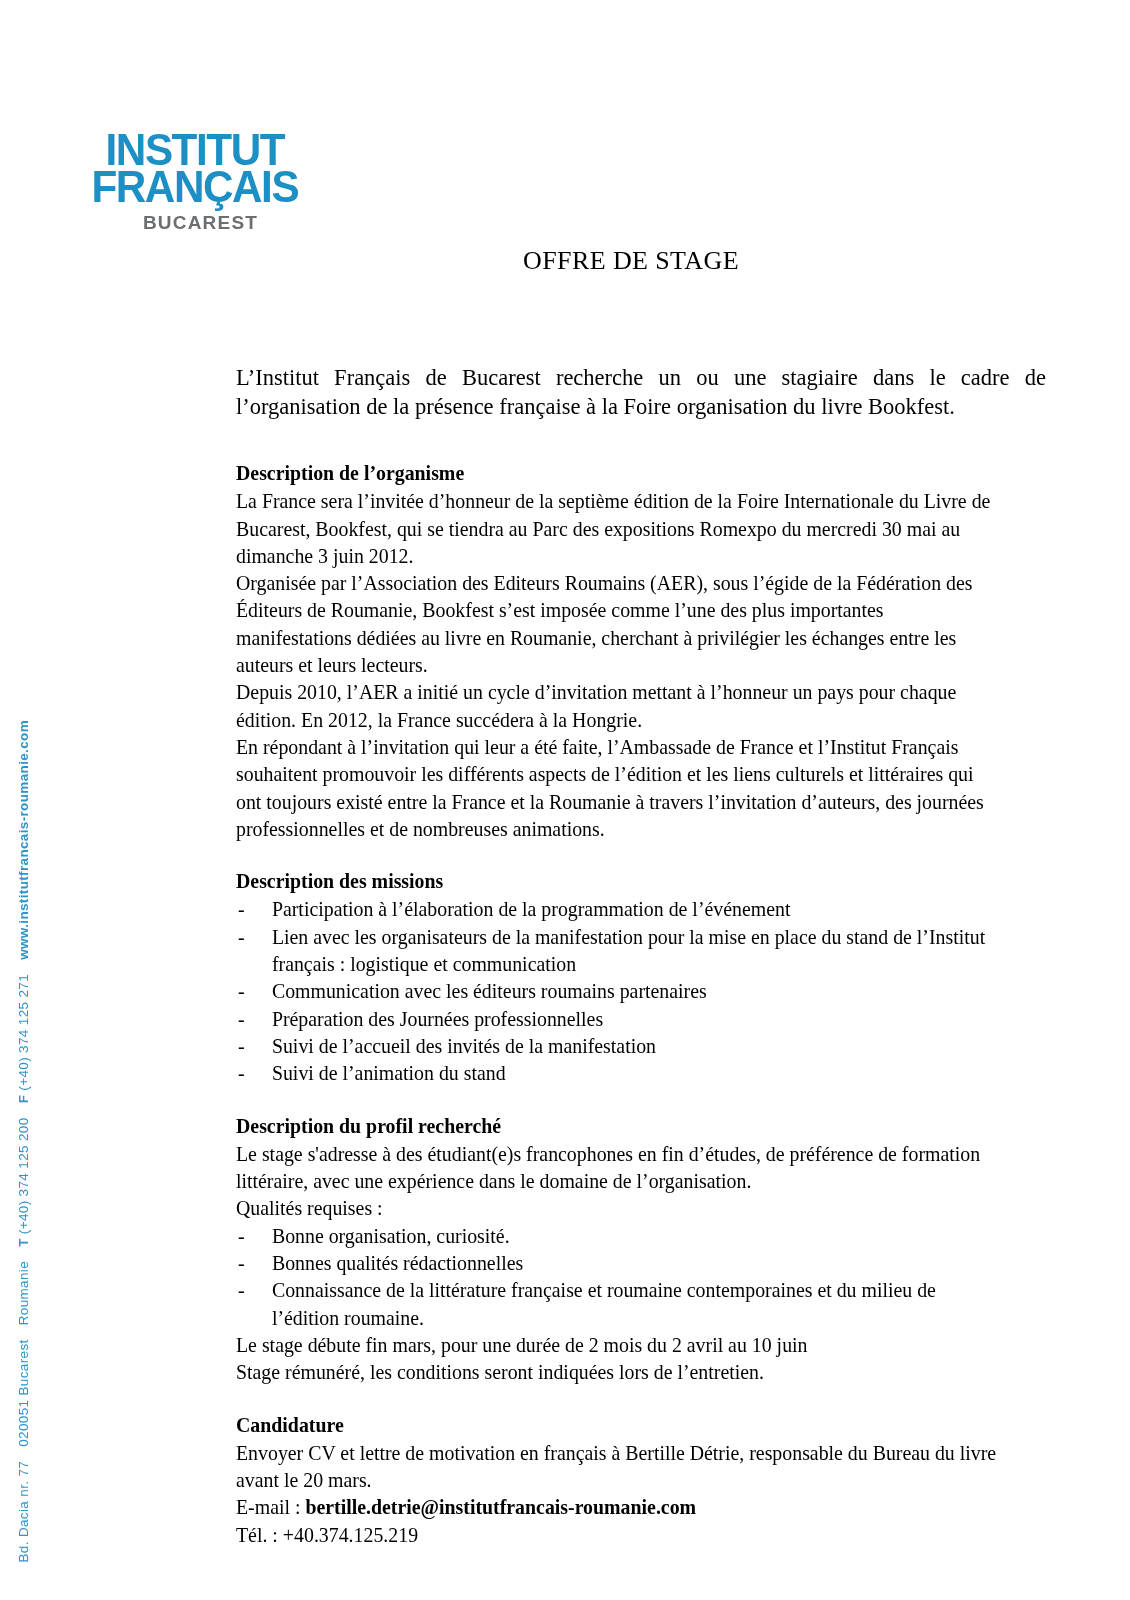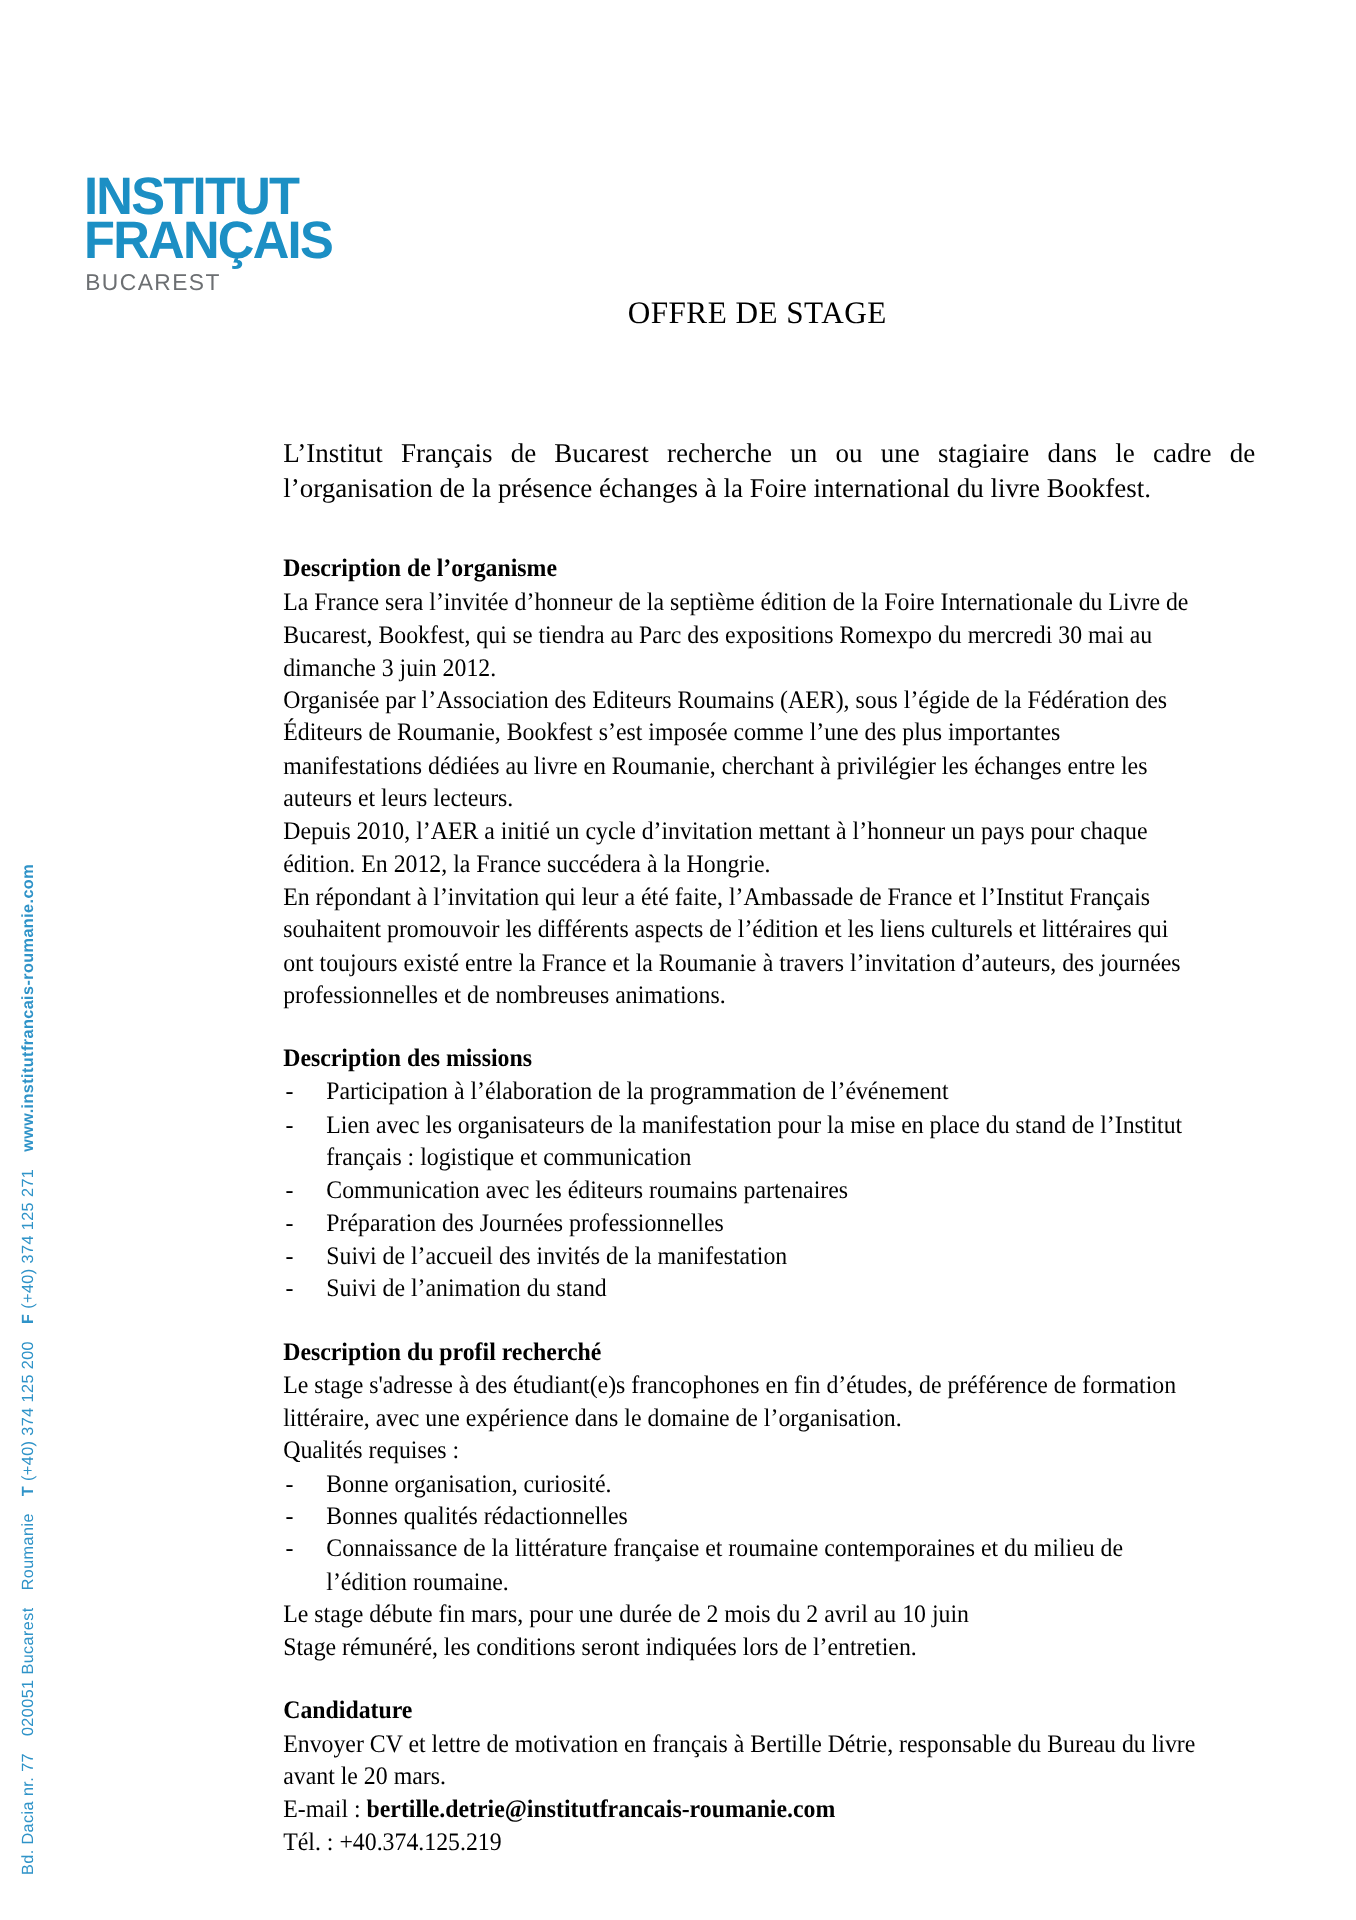--- a/index.html
+++ b/index.html
@@ -15,22 +15,23 @@
     background: #ffffff;
     overflow: hidden;
     font-family: "Liberation Serif", "DejaVu Serif", serif;
     color: #000000;
   }
 
   
   .logo {
     position: absolute;
     left: 70px;
-    top: 146px;
+    top: 132px;
     width: 260px;
+    text-align: center;
   }
   .logo-line {
     font-family: "Liberation Sans", "DejaVu Sans", sans-serif;
     font-weight: 700;
     color: #1C8FC4;
     letter-spacing: -1.5px;
     line-height: 0.82;
     font-size: 44px;
     display: block;
     transform: scaleX(0.96);
@@ -38,21 +39,21 @@
   }
   .logo-line.l2 {
     font-size: 44px;
     margin-top: 1px;
   }
   .logo-sub {
     display: block;
     margin-top: 7px;
     margin-left: 1px;
     font-family: "Liberation Sans", "DejaVu Sans", sans-serif;
-    font-weight: 400;
+    font-weight: 700;
     font-size: 19px;
     letter-spacing: 1.2px;
     color: #6C6F72;
   }
 
   
   .side-strip {
     position: absolute;
     left: 0px;
     top: 0px;
@@ -168,21 +169,21 @@
       <span class="b">T</span>&nbsp;<span>(+40) 374 125 200</span><span class="sp"></span>
       <span class="b">F</span>&nbsp;<span>(+40) 374 125 271</span><span class="sp"></span>
       <span class="b">www.institutfrancais-roumanie.com</span>
     </div>
   </div>
 
   <div class="doc">
 
     <h1 class="doc-title">OFFRE DE STAGE</h1>
 
-    <p class="intro">L’Institut Français de Bucarest recherche un ou une stagiaire dans le cadre de l’organisation de la présence échanges à la Foire international du livre Bookfest.</p>
+    <p class="intro">L’Institut Français de Bucarest recherche un ou une stagiaire dans le cadre de l’organisation de la présence française à la Foire organisation du livre Bookfest.</p>
 
     <div class="sections">
 
       <h2 class="sec-head">Description de l’organisme</h2>
       <p class="sec-p">La France sera l’invitée d’honneur de la septième édition de la Foire Internationale du Livre de Bucarest, Bookfest, qui se tiendra au Parc des expositions Romexpo du mercredi 30 mai au dimanche 3 juin 2012.</p>
       <p class="sec-p">Organisée par l’Association des Editeurs Roumains (AER), sous l’égide de la Fédération des Éditeurs de Roumanie, Bookfest s’est imposée comme l’une des plus importantes manifestations dédiées au livre en Roumanie, cherchant à privilégier les échanges entre les auteurs et leurs lecteurs.</p>
       <p class="sec-p">Depuis 2010, l’AER a initié un cycle d’invitation mettant à l’honneur un pays pour chaque édition. En 2012, la France succédera à la Hongrie.</p>
       <p class="sec-p">En répondant à l’invitation qui leur a été faite, l’Ambassade de France et l’Institut Français souhaitent promouvoir  les différents aspects de l’édition et les liens culturels et littéraires qui ont toujours existé entre la France et la Roumanie à travers l’invitation d’auteurs, des journées professionnelles et de nombreuses animations.</p>
 
       <div class="gap"></div>

